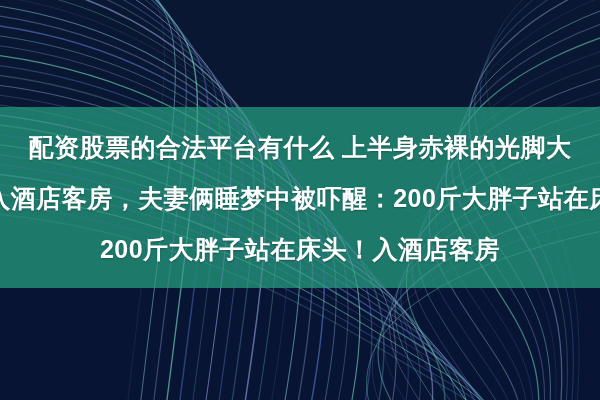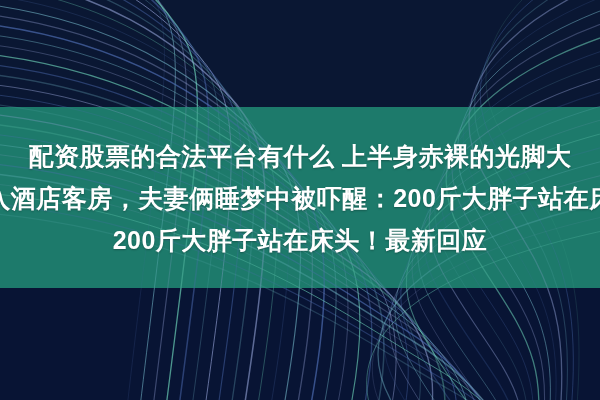--- a/index.html
+++ b/index.html
@@ -49,21 +49,21 @@
   #headline {
     position: absolute;
     left: 0;
     top: 107px;
     width: 600px;
     height: 181px;
     display: flex;
     flex-direction: column;
     align-items: center;
     justify-content: center;
-    gap: 4px;
+    gap: 13px;
   }
   .hl-line {
     color: #ffffff;
     font-weight: bold;
     font-size: 25px;
     line-height: 38px;
     letter-spacing: .5px;
     white-space: nowrap;
     text-align: center;
     text-shadow: 0 1px 2px rgba(0,0,0,.28);
@@ -263,16 +263,16 @@
           <path d="M 660 191.4 C 431.4 231.4 341.4 311.4 391.4 401.4 S 491.4 521.4 461.4 470" stroke="#7fc8d8" stroke-width="1.30" opacity="0.41" fill="none"></path>
           <path d="M 660 205.7 C 425.7 245.7 335.7 325.7 385.7 415.7 S 485.7 535.7 455.7 470" stroke="#9aa8dd" stroke-width="0.70" opacity="0.23" fill="none"></path>
           <path d="M 660 220.0 C 420.0 260.0 330.0 340.0 380.0 430.0 S 480.0 550.0 450.0 470" stroke="#6fd6bb" stroke-width="0.90" opacity="0.45" fill="none"></path>
         </g>
     </svg>
   </div>
 
   <div id="headline">
     <div class="hl-line">配资股票的合法平台有什么 上半身赤裸的光脚大</div>
     <div class="hl-line overflow">入酒店客房，夫妻俩睡梦中被吓醒：200斤大胖子站在床</div>
-    <div class="hl-line">200斤大胖子站在床头！最新回应</div>
+    <div class="hl-line">200斤大胖子站在床头！入酒店客房</div>
   </div>
 
 </div>
 
 </body></html>

